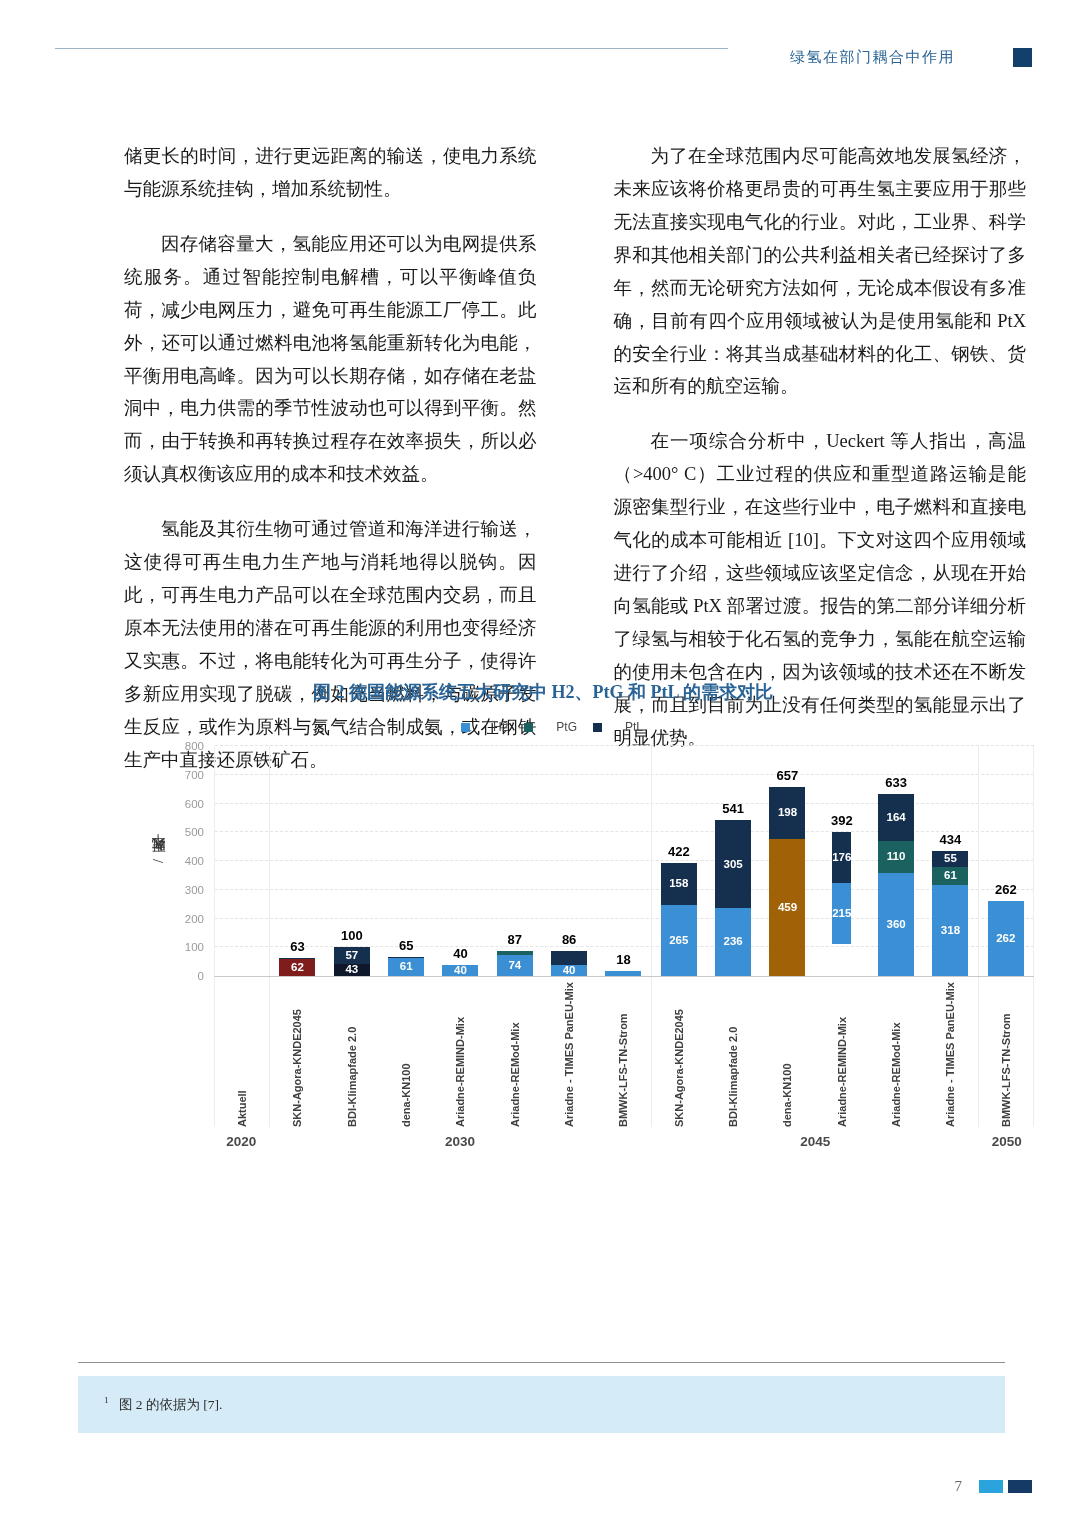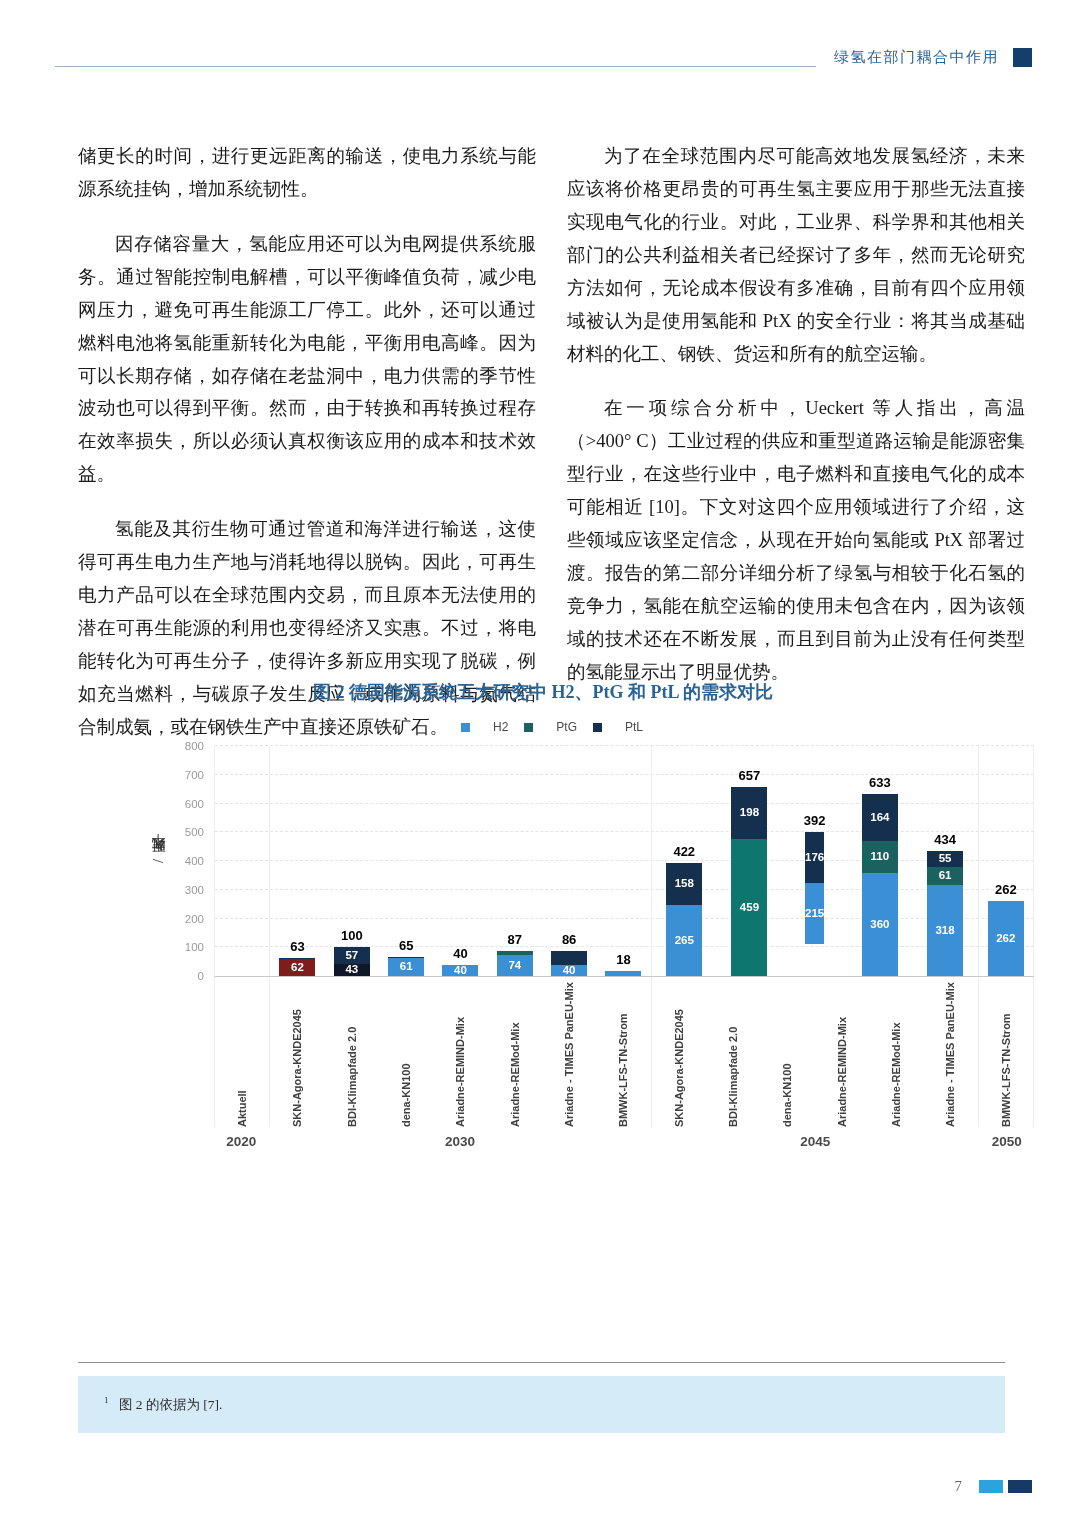--- a/index.html
+++ b/index.html
@@ -1,27 +1,27 @@
 <!DOCTYPE html>
 <html><head>
 <meta charset="utf-8">
 <style>
   html,body{margin:0;padding:0;}
   body{width:1080px;height:1527px;position:relative;background:#ffffff;
        font-family:"Liberation Serif",serif;color:#1a1a1a;overflow:hidden;}
 
   
-  .page-header{position:absolute;top:48px;left:55px;right:48px;display:flex;align-items:flex-end;}
+  .page-header{position:absolute;top:48px;left:55px;right:48px;display:flex;align-items:flex-start;gap:44px;}
   .header-rule{flex:1;height:1px;background:#9db3c6;margin-right:18px;}
   .header-title{font-family:"Liberation Sans",sans-serif;font-size:15px;color:#2a6496;letter-spacing:1.5px;}
   .header-square{width:19px;height:19px;background:#13406b;margin-left:14px;}
 
   
   .columns{position:absolute;top:140px;left:78px;width:948px;display:flex;gap:31px;}
-  .col{width:458px;font-size:18.5px;line-height:1.78;text-align:justify;}
+  .col{width:458px;font-size:18.5px;line-height:1.78;text-align:justify;margin-left:46px;}
   .col p{margin:0 0 22px 0;}
   .col p.indent{text-indent:2em;}
 
   
   .chart-section{position:absolute;top:680px;left:150px;width:884px;font-family:"Liberation Sans",sans-serif;}
   .chart-title{font-family:"Liberation Serif",serif;font-size:18px;font-weight:bold;color:#2a6496;
                text-align:center;margin:0 0 16px 0;position:relative;left:-49px;}
   .legend{display:flex;justify-content:center;gap:16px;align-items:center;margin-bottom:12px;
           position:relative;left:-40px;font-size:12px;color:#4a4a4a;}
   .legend-item{display:flex;align-items:center;gap:23px;}
@@ -181,24 +181,31 @@
             </div>
             <div class="plot-group" style="flex-grow: 6;">
               <div class="bar-slot">
                 <div class="bar" style="height: 113px;">
                   <div class="bar-total">422</div>
                   <div class="seg" style="height: 45.425px; background: rgb(21, 47, 78);">158</div>
                   <div class="seg" style="height: 76.1875px; background: rgb(59, 143, 212);">265</div>
                 </div>
               </div>
               <div class="bar-slot">
+                <div class="bar" style="height: 155.537px;">
+                  <div class="bar-total">541</div>
+                  <div class="seg" style="height: 87.6875px; background: rgb(21, 47, 78);">305</div>
+                  <div class="seg" style="height: 67.85px; background: rgb(59, 143, 212);">236</div>
+                </div>
+              </div>
+              <div class="bar-slot">
                 <div class="bar" style="height: 188.887px;">
                   <div class="bar-total">657</div>
                   <div class="seg" style="height: 56.925px; background: rgb(21, 47, 78);">198</div>
-                  <div class="seg" style="height: 149px; background: #0f766e;">459</div>
+                  <div class="seg" style="height: 149px; background: #a16207;">459</div>
                 </div>
               </div>
               <div class="bar-slot">
                 <div class="bar" style="height: 144px; align-items: center;">
                   <div class="bar-total">392</div>
                   <div class="seg" style="height: 50.6px; background: rgb(21, 47, 78);">176</div>
                   <div class="seg" style="height: 61.8125px; background: rgb(59, 143, 212);">215</div>
                 </div>
               </div>
               <div class="bar-slot">

